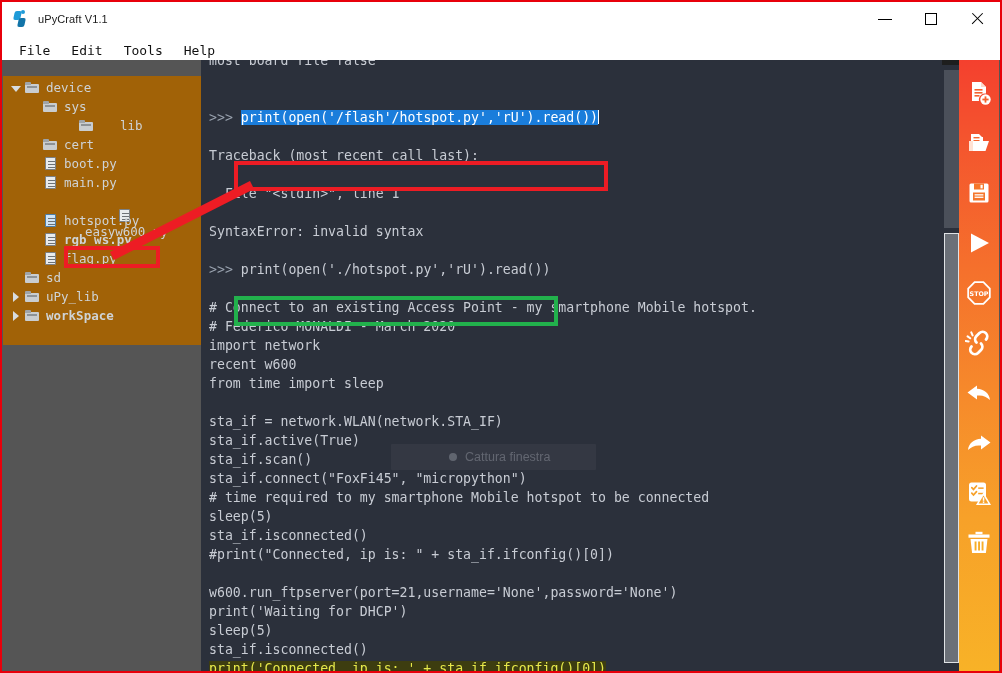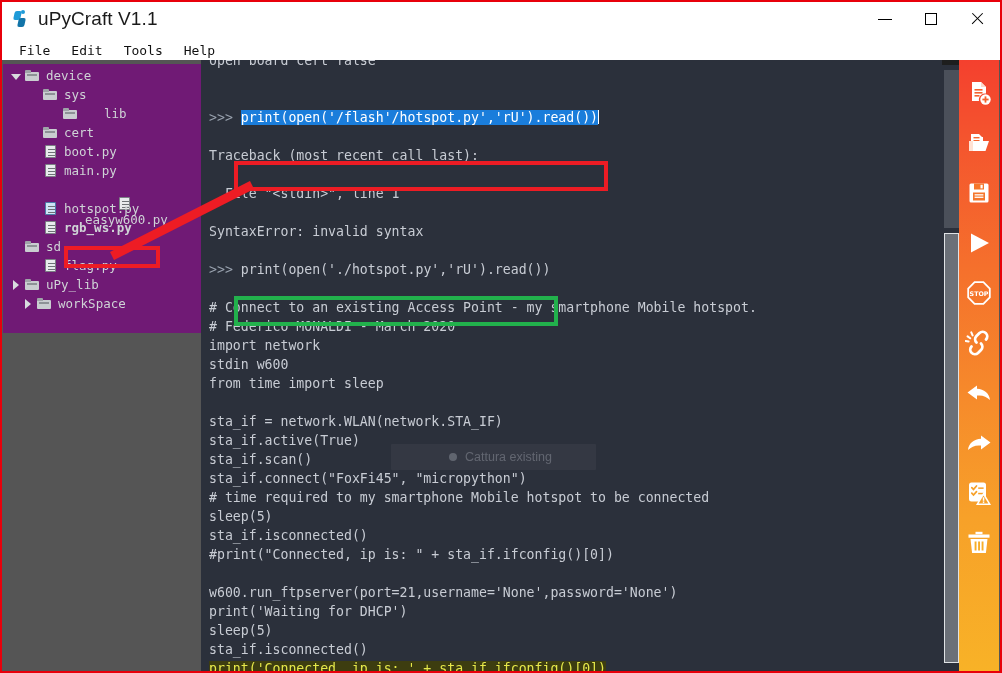--- a/index.html
+++ b/index.html
@@ -22,21 +22,21 @@
     width: 18px; height: 18px; margin-left: 9px; margin-right: 9px;
     position: relative; flex: 0 0 auto;
   }
   #app-icon .sq {
     position: absolute; background: #1f9bd8; border-radius: 2px;
   }
   .i1 { left: 3px; top: 1px; width: 7px; height: 9px; transform: skewX(-12deg); }
   .i2 { left: 7px; top: 8px; width: 7px; height: 9px; transform: skewX(-12deg); background:#1274a8 !important; }
   .i3 { left: 10px; top: 0px; width: 4px; height: 4px; border-radius: 50%; }
   #title-text {
-    font-size: 19px; color: #1a1a1a; letter-spacing: 0.1px;
+    font-size: 11px; color: #1a1a1a; letter-spacing: 0.1px;
   }
   #win-controls {
     position: absolute; right: 0; top: 0; height: 34px; display: flex;
   }
   .wc {
     width: 46px; height: 34px; display: flex; align-items: center; justify-content: center;
     position: relative;
   }
   .wc-min { width: 14px; height: 1px; background: #000; }
   .wc-max { width: 12px; height: 12px; border: 1.3px solid #000; }
@@ -63,22 +63,22 @@
     position: absolute; left: 0; top: 58px; width: 998px; height: 611px;
     background: #555555;
   }
 
   
   #sidebar {
     position: absolute; left: 1px; top: 0; width: 198px; height: 611px;
     background: #555555; overflow: hidden;
   }
   #tree {
-    position: absolute; left: 0; top: 4px; width: 226px; height: 269px;
-    background: #701a75; padding-top: 2px; overflow: hidden;
+    position: absolute; left: 0; top: 16px; width: 226px; height: 269px;
+    background: #a16207; padding-top: 2px; overflow: hidden;
   }
   .tree-row {
     height: 19px; display: flex; align-items: center;
     font-family: "DejaVu Sans Mono", monospace; font-size: 12.5px;
     color: #cfd3d6; white-space: nowrap; position: relative;
   }
   .tw { width: 14px; flex: 0 0 14px; display: flex; align-items: center; justify-content: center; }
   .tri-down {
     width: 0; height: 0; border-left: 5px solid transparent; border-right: 5px solid transparent;
     border-top: 6px solid #d8dcdf; transform: translateY(1px);
@@ -249,21 +249,21 @@
             <span class="tw"></span>
             <span class="ic">
               <span class="folder-ic">
                 <span class="fb"></span>
                 <span class="ft"></span>
                 <span class="fs"></span>
               </span>
             </span>
             <span class="tlabel">sys</span>
           </div>
-          <div class="tree-row" style="padding-left: 24px; gap: 20px;">
+          <div class="tree-row" style="padding-left: 40px; gap: 20px;">
             <span class="tw"></span>
             <span class="ic">
               <span class="folder-ic">
                 <span class="fb"></span>
                 <span class="ft"></span>
                 <span class="fs"></span>
               </span>
             </span>
             <span class="tlabel">lib</span>
           </div>
@@ -306,88 +306,88 @@
             </span>
             <span class="tlabel">hotspot.py</span>
           </div>
           <div class="tree-row" style="padding-left: 24px; font-weight: bold;">
             <span class="tw"></span>
             <span class="ic">
               <span class="file-ic"></span>
             </span>
             <span class="tlabel">rgb_ws.py</span>
           </div>
+          <div class="tree-row" style="padding-left: 24px;">
+            <span class="tw"></span>
+            <span class="ic">
+              <span class="file-ic"></span>
+            </span>
+            <span class="tlabel">flag.py</span>
+          </div>
           <div class="tree-row" style="padding-left: 6px;">
             <span class="tw"></span>
             <span class="ic">
               <span class="folder-ic">
                 <span class="fb"></span>
                 <span class="ft"></span>
                 <span class="fs"></span>
               </span>
             </span>
             <span class="tlabel">sd</span>
-          </div>
-          <div class="tree-row" style="padding-left: 24px;">
-            <span class="tw"></span>
-            <span class="ic">
-              <span class="file-ic"></span>
-            </span>
-            <span class="tlabel">flag.py</span>
           </div>
           <div class="tree-row" style="padding-left: 6px;">
             <span class="tw">
               <span class="tri-right"></span>
             </span>
             <span class="ic">
               <span class="folder-ic">
                 <span class="fb"></span>
                 <span class="ft"></span>
                 <span class="fs"></span>
               </span>
             </span>
             <span class="tlabel">uPy_lib</span>
           </div>
-          <div class="tree-row" style="padding-left: 18px;">
+          <div class="tree-row" style="padding-left: 6px; font-weight: bold;">
             <span class="tw">
               <span class="tri-right"></span>
             </span>
             <span class="ic">
               <span class="folder-ic">
                 <span class="fb"></span>
                 <span class="ft"></span>
                 <span class="fs"></span>
               </span>
             </span>
             <span class="tlabel">workSpace</span>
           </div>
         </div>
     </div>
 
     <div id="editor-wrap">
       <div id="editor-top-strip"></div>
       <div id="editor">
-        <div class="clip-line">open board cert false</div>
+        <div class="clip-line">most board file false</div>
         <div id="code-body" style="position:absolute; left:0; top:10px; width:741px;">
             <div class="code-line"><span></span></div>
             <div class="code-line"><span></span></div>
             <div class="code-line"><span class="prompt">&gt;&gt;&gt; </span><span class="sel-blue">print(open('/flash'/hotspot.py','rU').read())</span><span class="caret"></span></div>
             <div class="code-line"><span></span></div>
             <div class="code-line"><span>Traceback (most recent call last):</span></div>
             <div class="code-line"><span></span></div>
             <div class="code-line"><span>  File "&lt;stdin&gt;", line 1</span></div>
             <div class="code-line"><span></span></div>
             <div class="code-line"><span>SyntaxError: invalid syntax</span></div>
             <div class="code-line"><span></span></div>
             <div class="code-line"><span class="prompt">&gt;&gt;&gt; </span><span>print(open('./hotspot.py','rU').read())</span></div>
             <div class="code-line"><span></span></div>
             <div class="code-line"><span># Connect to an existing Access Point - my smartphone Mobile hotspot.</span></div>
             <div class="code-line"><span># Federico MONALDI - March 2020</span></div>
             <div class="code-line"><span>import network</span></div>
-            <div class="code-line"><span>stdin w600</span></div>
+            <div class="code-line"><span>recent w600</span></div>
             <div class="code-line"><span>from time import sleep</span></div>
             <div class="code-line"><span></span></div>
             <div class="code-line"><span>sta_if = network.WLAN(network.STA_IF)</span></div>
             <div class="code-line"><span>sta_if.active(True)</span></div>
             <div class="code-line"><span>sta_if.scan()</span></div>
             <div class="code-line"><span>sta_if.connect("FoxFi45", "micropython")</span></div>
             <div class="code-line"><span># time required to my smartphone Mobile hotspot to be connected</span></div>
             <div class="code-line"><span>sleep(5)</span></div>
             <div class="code-line"><span>sta_if.isconnected()</span></div>
             <div class="code-line"><span>#print("Connected, ip is: " + sta_if.ifconfig()[0])</span></div>
@@ -395,21 +395,21 @@
             <div class="code-line"><span>w600.run_ftpserver(port=21,username='None',password='None')</span></div>
             <div class="code-line"><span>print('Waiting for DHCP')</span></div>
             <div class="code-line"><span>sleep(5)</span></div>
             <div class="code-line"><span>sta_if.isconnected()</span></div>
             <div class="code-line"><span class="hl-yellow">print('Connected, ip is: ' + sta_if.ifconfig()[0])</span></div>
           </div>
       </div>
 
       <div id="ghost-overlay">
         <span class="dot"></span>
-        <span class="gt">Cattura existing</span>
+        <span class="gt">Cattura finestra</span>
       </div>
 
       <div id="ed-scroll-track">
         <div id="ed-scroll-thumb"></div>
         <div id="ed-scroll-thumb2"></div>
       </div>
     </div>
 
     <div id="toolbar">
 

